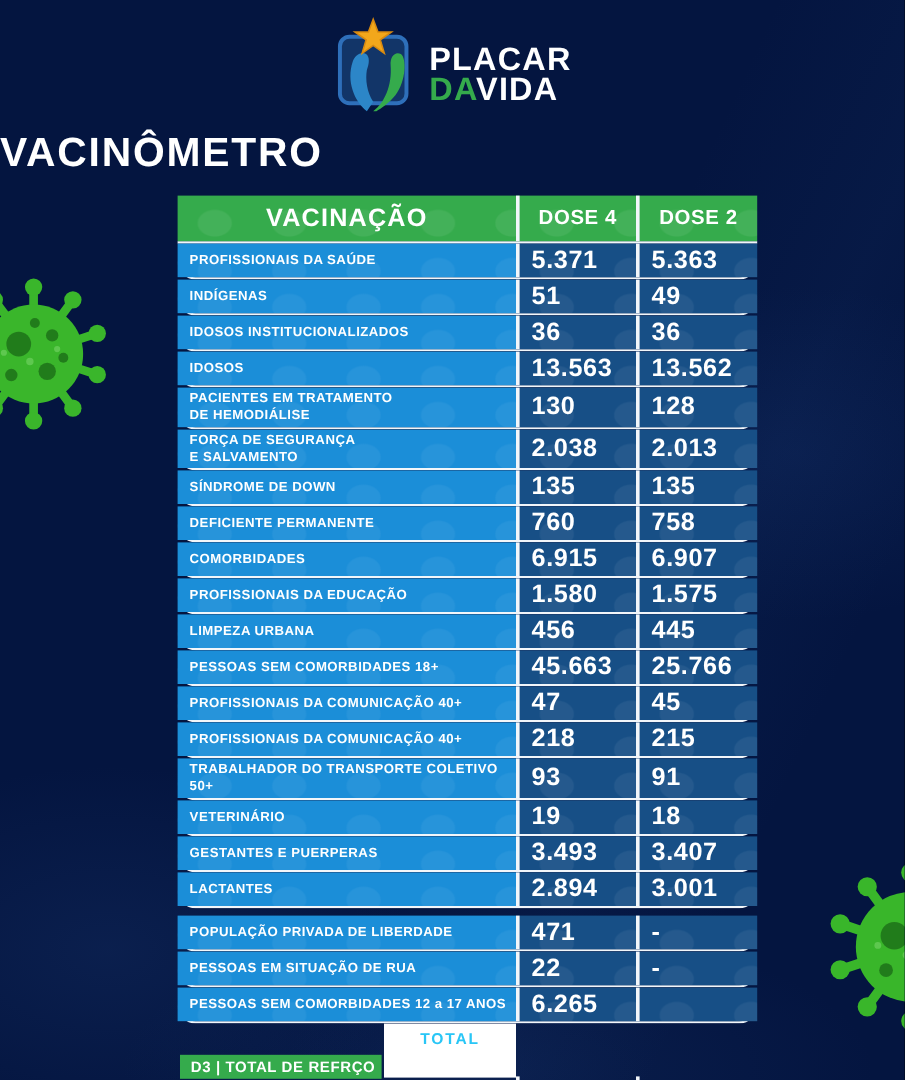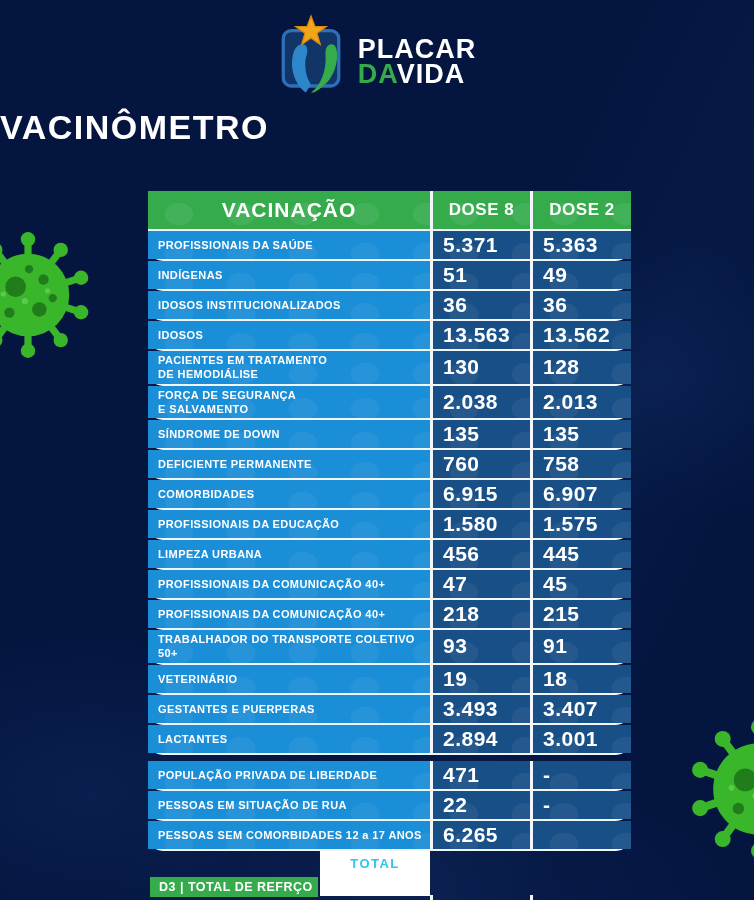--- a/index.html
+++ b/index.html
@@ -17,21 +17,21 @@
   
   .logo-row{position:absolute;top:10px;left:0;right:0;display:flex;justify-content:center;align-items:center;gap:14px;}
   .logo-icon{width:66px;height:90px;flex:0 0 auto;}
   .brand{font-weight:bold;font-size:27px;line-height:0.92;letter-spacing:1px;padding-top:14px;}
   .brand .da{color:var(--green,#35ab4c);}
   .page-title{position:absolute;top:108px;left:0;width:100%;
     font-size:34px;font-weight:bold;letter-spacing:1.5px;}
   
   .vtable{position:absolute;left:148px;top:163px;width:483px;}
   .thead,.trow,.total-row{display:grid;grid-template-columns:282px 100px 101px;}
-  .thead{height:38px;border-bottom:2px solid #f2f6fa;margin-top:28px;}
+  .thead{height:38px;border-bottom:2px solid #f2f6fa;}
   .thead .cell{
     background-image:radial-gradient(ellipse 40% 42% at 50% 50%, rgba(255,255,255,0.07) 0 55%, transparent 60%);
     background-size:62px 46px;background-color:var(--green,#35ab4c);
     display:flex;align-items:center;justify-content:center;font-weight:bold;}
   .thead .h-vac{font-size:21px;letter-spacing:1px;}
   .thead .h-dose{font-size:17px;border-left:3px solid #f2f6fa;letter-spacing:0.5px;}
   .trow{border-bottom:2px solid #f2f6fa;border-radius:15px;}
   .trow.gap-after{margin-bottom:6px;}
   .cell{min-height:24px;}
   .cell.label{
@@ -128,21 +128,21 @@
       <div>PLACAR</div>
       <div><span class="da">DA</span><span>VIDA</span></div>
     </div>
   </div>
 
   <div class="page-title">VACINÔMETRO</div>
 
   <div class="vtable">
     <div class="thead">
       <div class="cell h-vac">VACINAÇÃO</div>
-      <div class="cell h-dose">DOSE 8</div>
+      <div class="cell h-dose">DOSE 4</div>
       <div class="cell h-dose">DOSE 2</div>
     </div>
 
     <div id="main-rows">
   <div class="trow">
     <div class="cell label">PROFISSIONAIS DA SAÚDE</div>
     <div class="cell val">5.371</div>
     <div class="cell val">5.363</div>
   </div>
 
@@ -201,20 +201,25 @@
     <div class="cell val">1.580</div>
     <div class="cell val">1.575</div>
   </div>
 
   <div class="trow">
     <div class="cell label">LIMPEZA URBANA</div>
     <div class="cell val">456</div>
     <div class="cell val">445</div>
   </div>
 
+  <div class="trow">
+    <div class="cell label">PESSOAS SEM COMORBIDADES 18+</div>
+    <div class="cell val">45.663</div>
+    <div class="cell val">25.766</div>
+  </div>
 
   <div class="trow">
     <div class="cell label">PROFISSIONAIS DA COMUNICAÇÃO 40+</div>
     <div class="cell val">47</div>
     <div class="cell val">45</div>
   </div>
 
   <div class="trow">
     <div class="cell label">PROFISSIONAIS DA COMUNICAÇÃO 40+</div>
     <div class="cell val">218</div>

